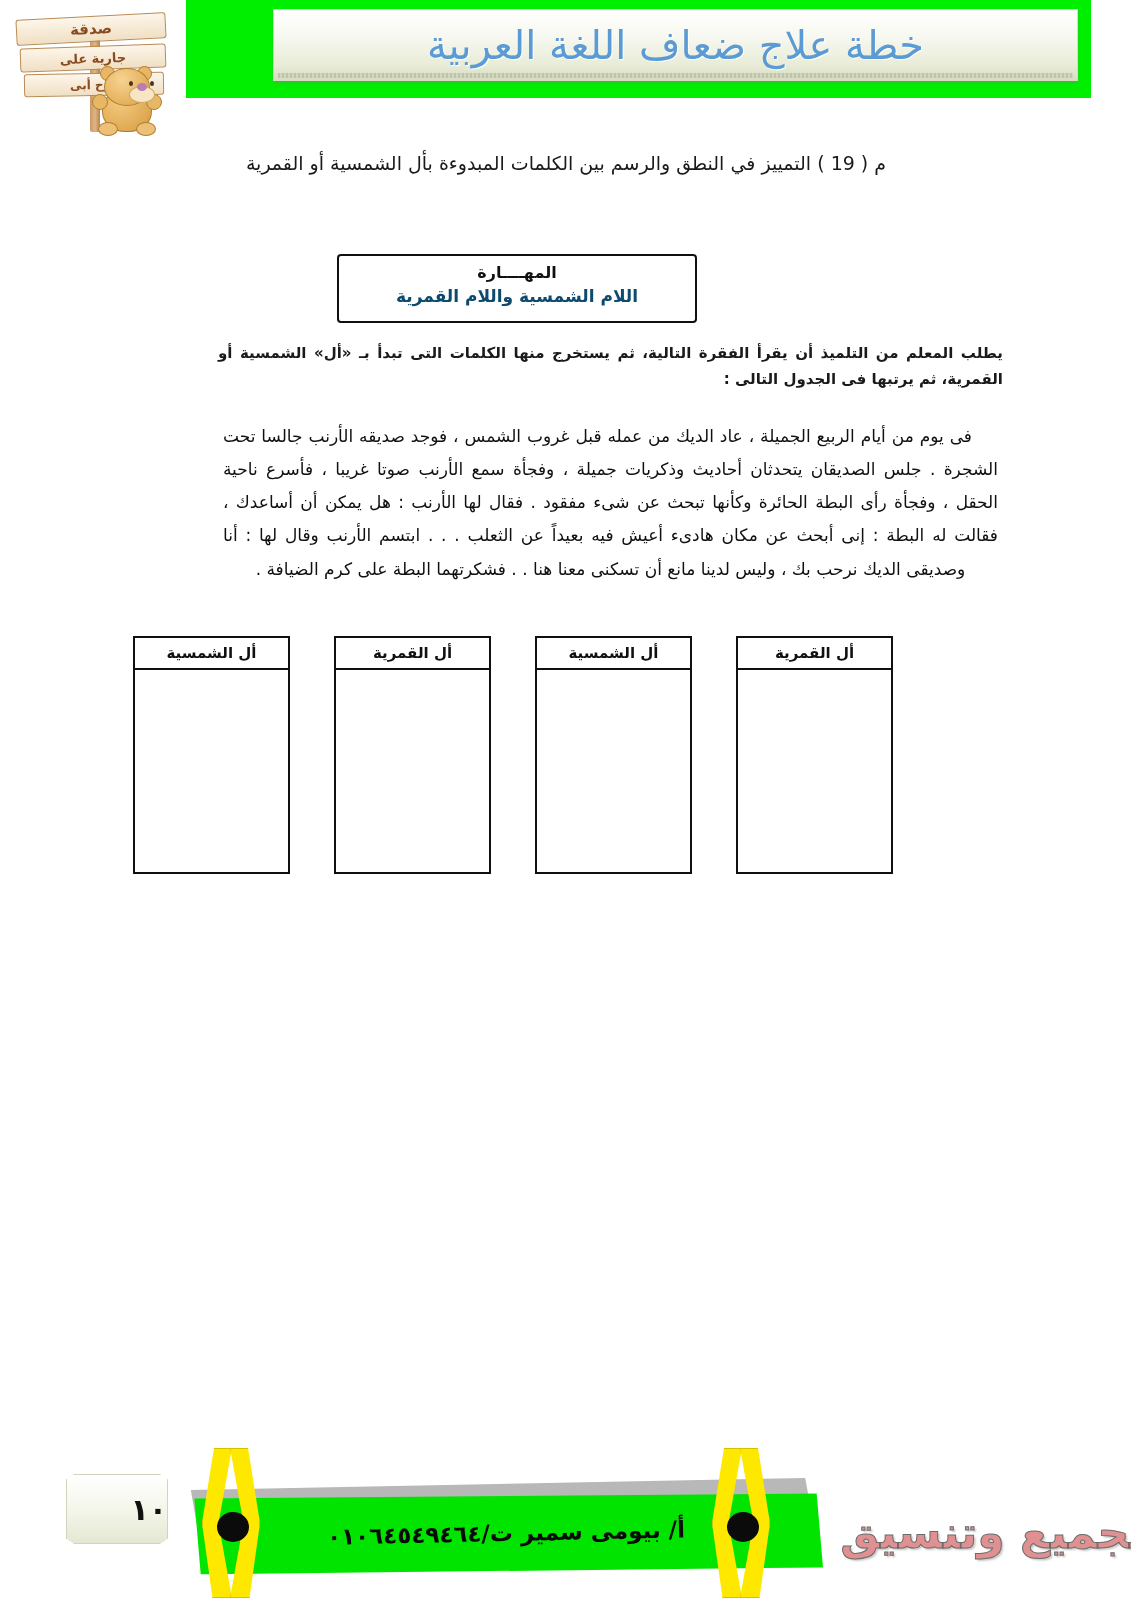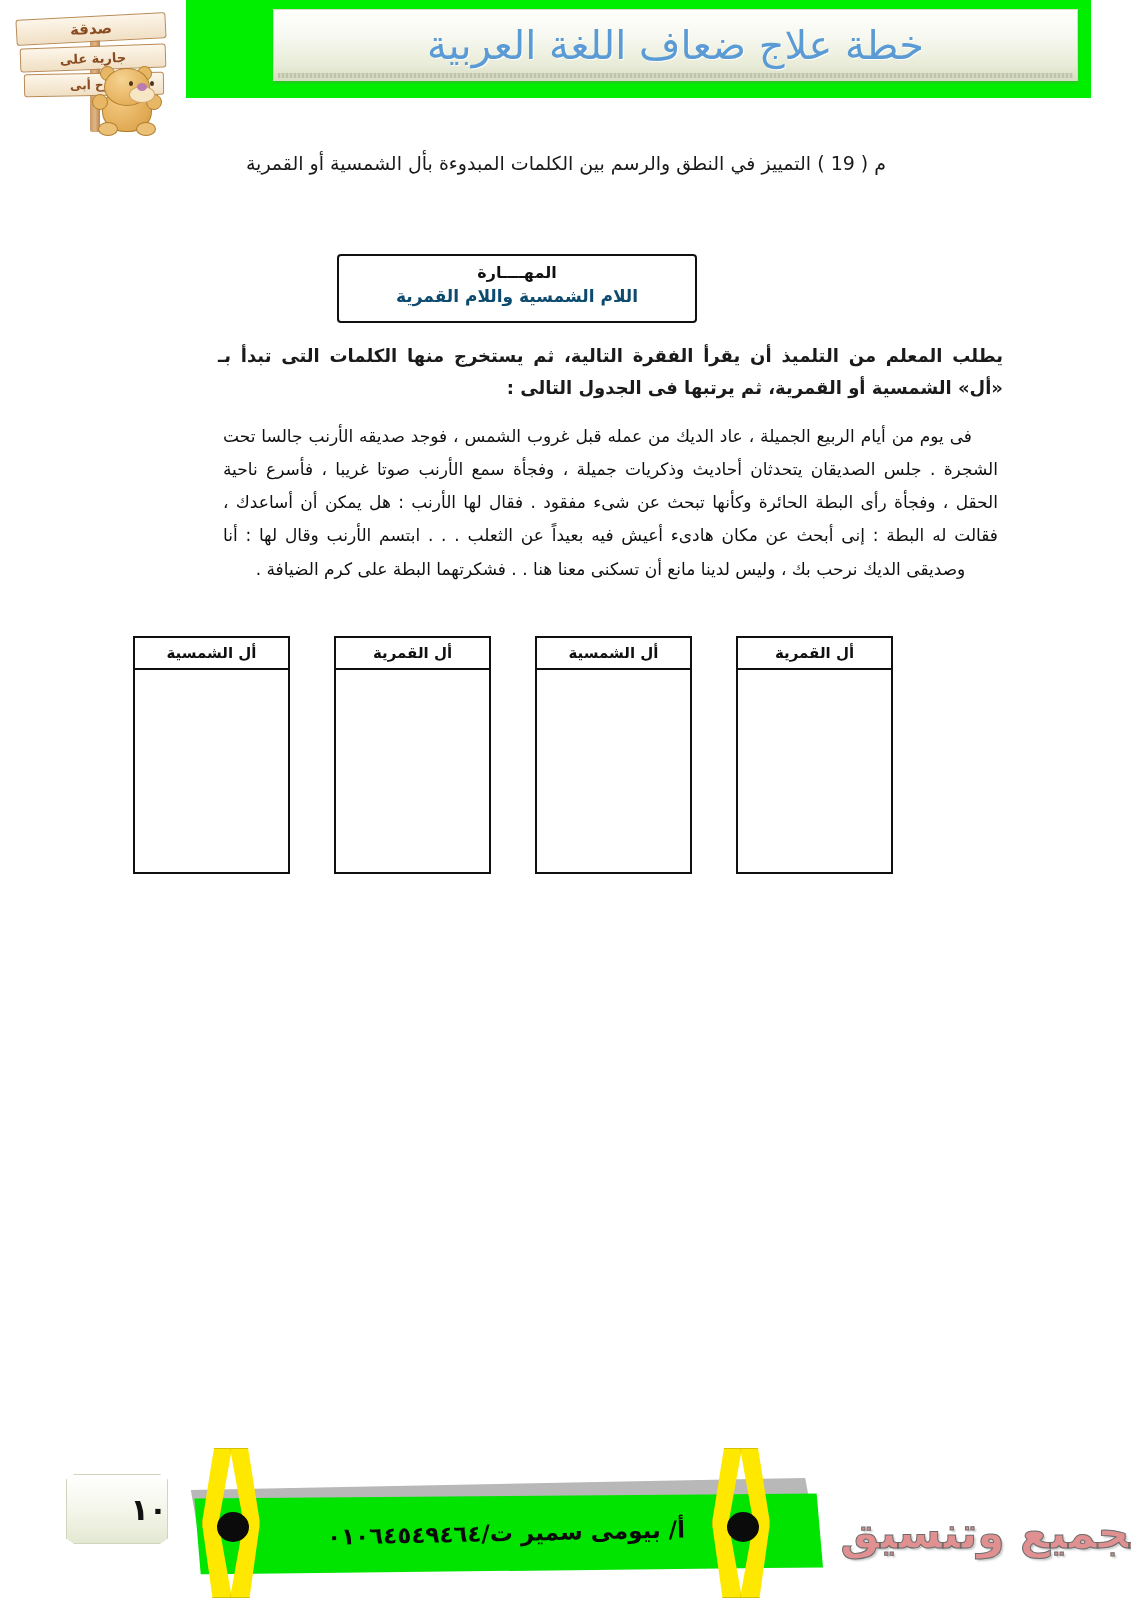--- a/index.html
+++ b/index.html
@@ -192,21 +192,21 @@
     line-height: 1.45;
   }
 
   .instruction {
     position: absolute;
     right: 128px;
     top: 340px;
     width: 785px;
     direction: rtl;
     text-align: justify;
-    font-size: 18px;
+    font-size: 15px;
     font-weight: bold;
     color: #1a1a1a;
     line-height: 1.75;
     letter-spacing: 0.1px;
   }
 
   .story {
     position: absolute;
     right: 133px;
     top: 420px;

